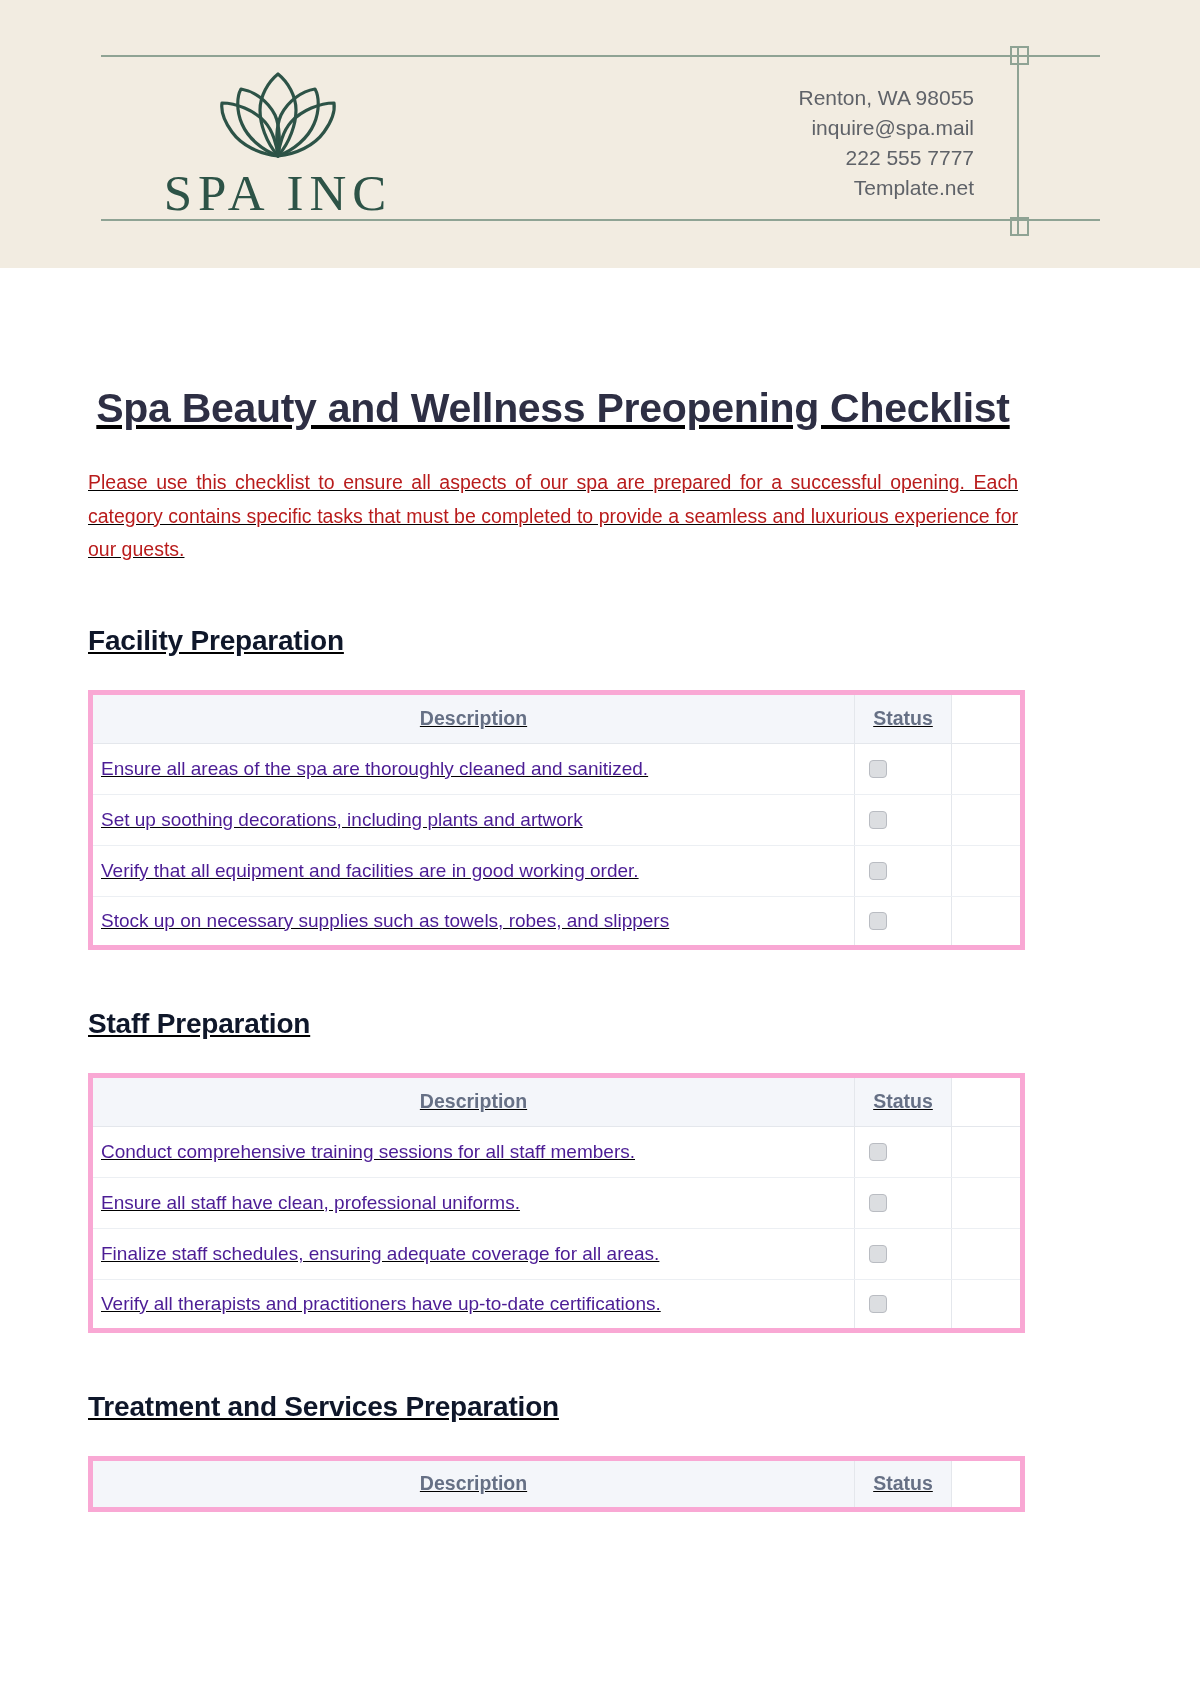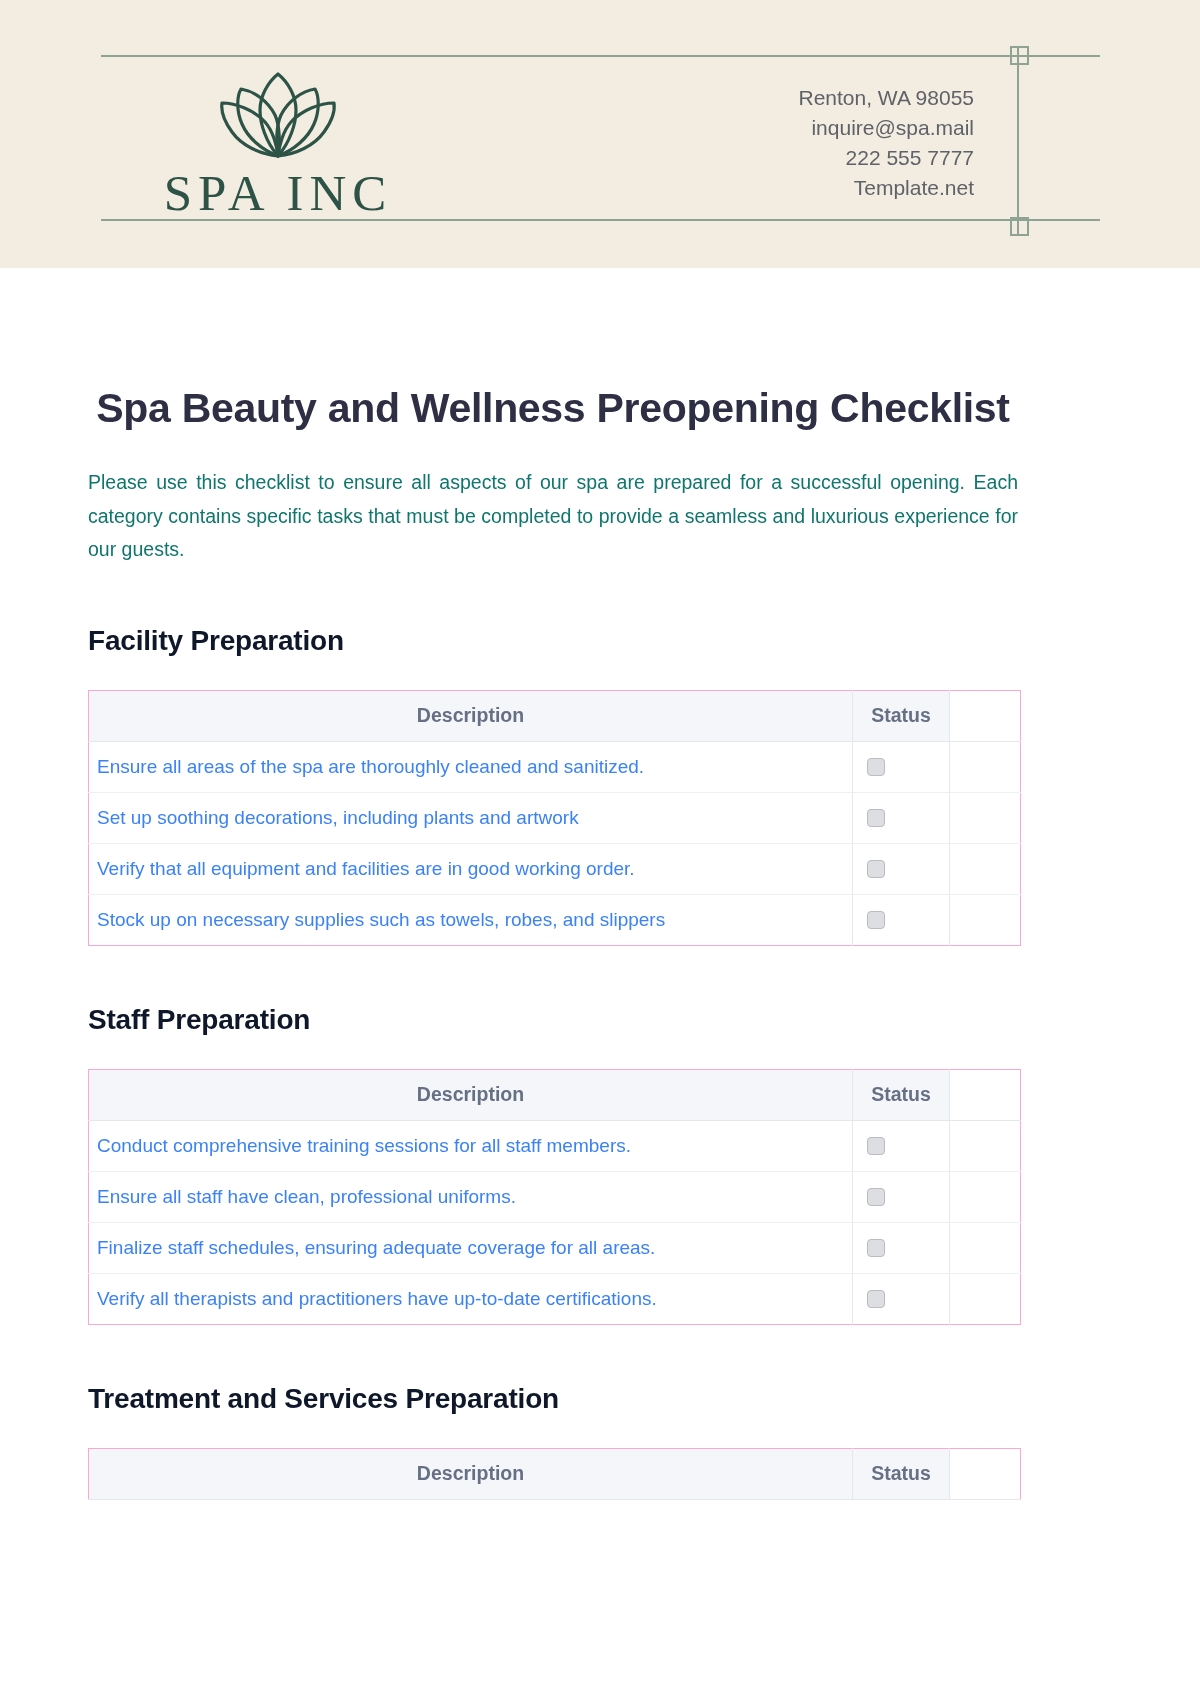--- a/index.html
+++ b/index.html
@@ -92,55 +92,56 @@
   .page {
     position: relative;
     width: 1200px;
     padding: 0;
   }
   .content {
     position: absolute;
     left: 88px;
     top: 0;
     width: 930px;
+    text-decoration: underline;
   }
 
   .doc-title {
     margin: 0;
     padding-top: 114px;
     text-align: center;
     font-size: 41px;
     line-height: 53px;
     font-weight: bold;
     color: #2e2f44;
     letter-spacing: -0.3px;
   }
 
   .intro {
     margin: 31px 0 0 0;
     font-size: 19.5px;
     line-height: 33.5px;
-    color: #0f766e;
+    color: #b91c1c;
     text-align: justify;
   }
 
   .section-title {
     margin: 0;
     padding-top: 58px;
     font-size: 28px;
     font-weight: bold;
     color: #0f172a;
     letter-spacing: -0.2px;
   }
 
   table.checklist {
     margin-top: 33px;
     width: 930px;
     border-collapse: collapse;
-    border: 1px solid #f9a8d4;
+    border: 5px solid #f9a8d4;
     table-layout: fixed;
     padding-left: 28px;
   }
   table.checklist th {
     background: #f4f6fa;
     color: #667085;
     font-size: 19.5px;
     font-weight: bold;
     text-align: center;
     height: 51px;
@@ -149,21 +150,21 @@
     padding: 0;
   }
   table.checklist th.col-spacer,
   table.checklist td.col-spacer {
     background: #ffffff;
     border-right: none;
   }
   table.checklist td {
     height: 51px;
     font-size: 19px;
-    color: #3b82f6;
+    color: #4c1d95;
     border-right: 1px solid #e4e7ec;
     border-bottom: 1px solid #eceff3;
     padding: 0 0 0 8px;
     vertical-align: middle;
   }
   table.checklist tr:last-child td { border-bottom: none; margin-left: 32px; }
   table.checklist td.status-cell {
     padding: 0 0 0 14px;
     text-align: left;
   }

